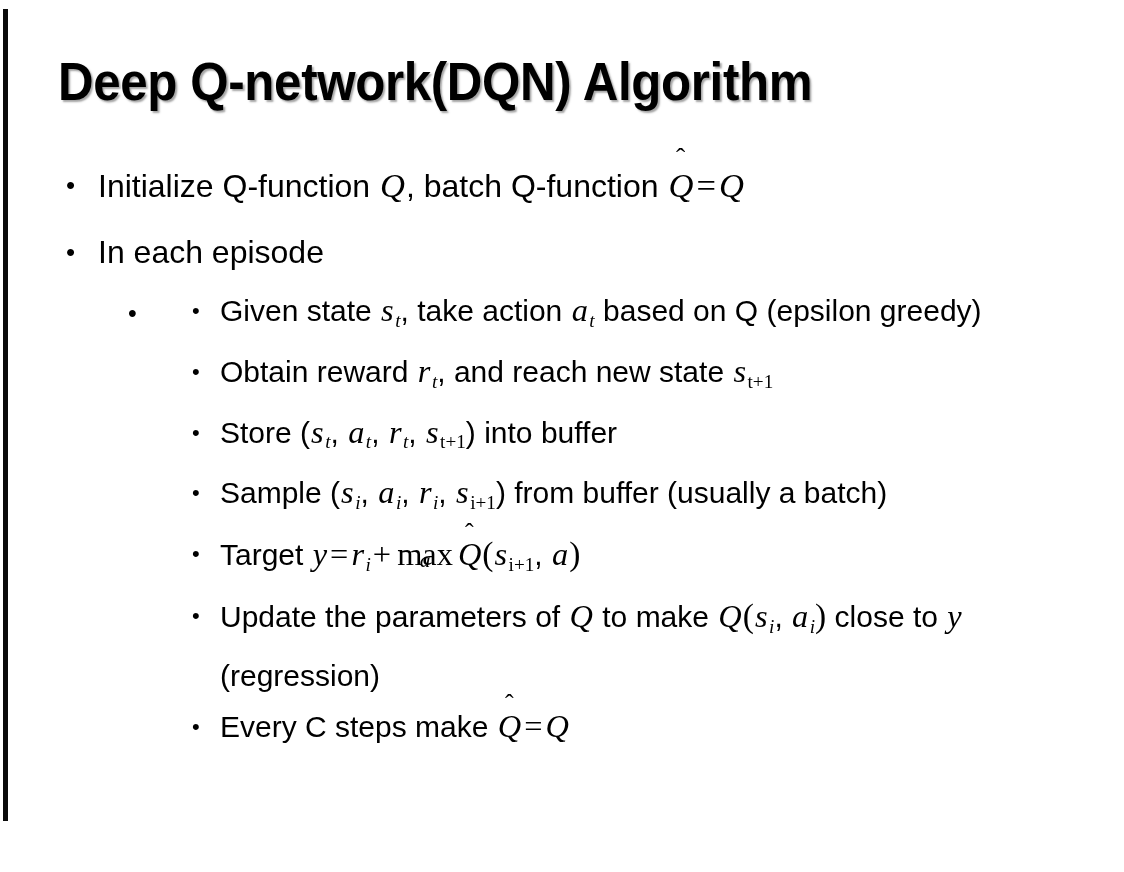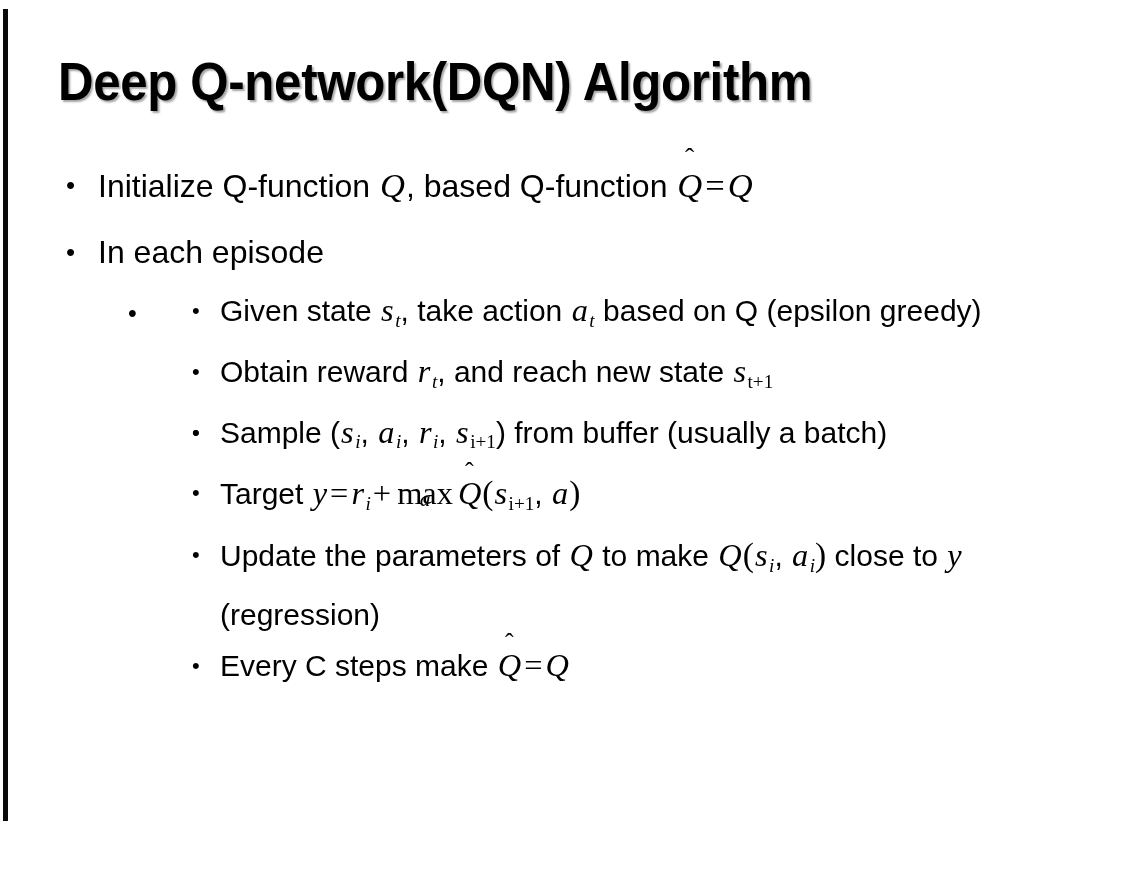--- a/index.html
+++ b/index.html
@@ -177,21 +177,21 @@
 <div class="slide">
 
   <div class="left-rule"></div>
 
   <div class="slide-title">Deep Q-network(DQN) Algorithm</div>
 
   <div class="body-area">
 
     <div class="bullet lvl1 gap-1">
       <span class="dot">•</span>
-      <span class="txt"><span>Initialize Q-function </span><span class="math">Q</span><span>, based Q-function </span><span class="hatq">Q<span class="hat">ˆ</span></span><span class="op">=</span><span class="math">Q</span></span>
+      <span class="txt"><span>Initialize Q-function </span><span class="math">Q</span><span>, batch Q-function </span><span class="hatq">Q<span class="hat">ˆ</span></span><span class="op">=</span><span class="math">Q</span></span>
     </div>
 
     <div class="bullet lvl1 gap-2">
       <span class="dot">•</span>
       <span class="txt">In each episode</span>
     </div>
 
     <div class="bullet lvl2 gap-3">
       <span class="dot">•</span>
     </div>
@@ -201,20 +201,21 @@
       <span class="txt"><span>Given state </span><span class="math">s</span><span class="sub">t</span><span>, take action </span><span class="math">a</span><span class="sub">t</span><span> based on Q (epsilon greedy)</span></span>
     </div>
 
     <div class="bullet lvl3 gap-4">
       <span class="dot">•</span>
       <span class="txt"><span>Obtain reward </span><span class="math">r</span><span class="sub">t</span><span>, and reach new state </span><span class="math">s</span><span class="sub"><span class="num">t+1</span></span></span>
     </div>
 
     <div class="bullet lvl3 gap-4">
       <span class="dot">•</span>
+      <span class="txt"><span>Store (</span><span class="math">s</span><span class="sub">t</span><span>, </span><span class="math">a</span><span class="sub">t</span><span>, </span><span class="math">r</span><span class="sub">t</span><span>, </span><span class="math">s</span><span class="sub"><span class="num">t+1</span></span><span>) into buffer</span></span>
     </div>
 
     <div class="bullet lvl3 gap-4">
       <span class="dot">•</span>
       <span class="txt"><span>Sample (</span><span class="math">s</span><span class="sub">i</span><span>, </span><span class="math">a</span><span class="sub">i</span><span>, </span><span class="math">r</span><span class="sub">i</span><span>, </span><span class="math">s</span><span class="sub"><span class="num">i+1</span></span><span>) from buffer (usually a batch)</span></span>
     </div>
 
     <div class="bullet lvl3 gap-4">
       <span class="dot">•</span>
       <span class="txt"><span>Target </span><span class="math">y</span><span class="op">=</span><span class="math">r</span><span class="sub">i</span><span class="op">+</span><span class="maxop"><span>max</span><span class="limit">a</span></span><span class="hatq">Q<span class="hat">ˆ</span></span><span class="paren">(</span><span class="math">s</span><span class="sub"><span class="num">i+1</span></span><span>, </span><span class="math">a</span><span class="paren">)</span></span>

